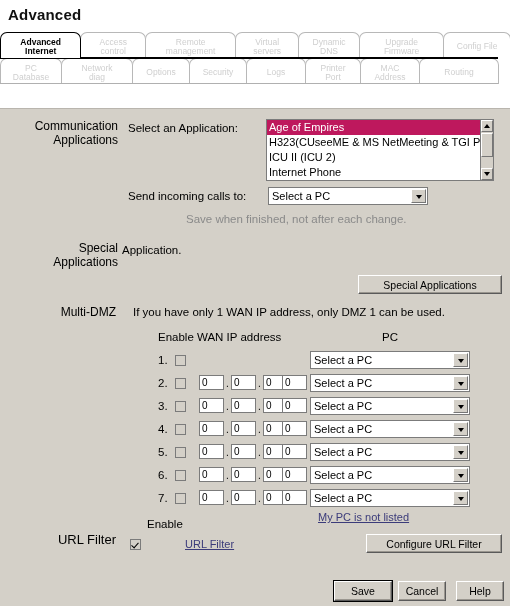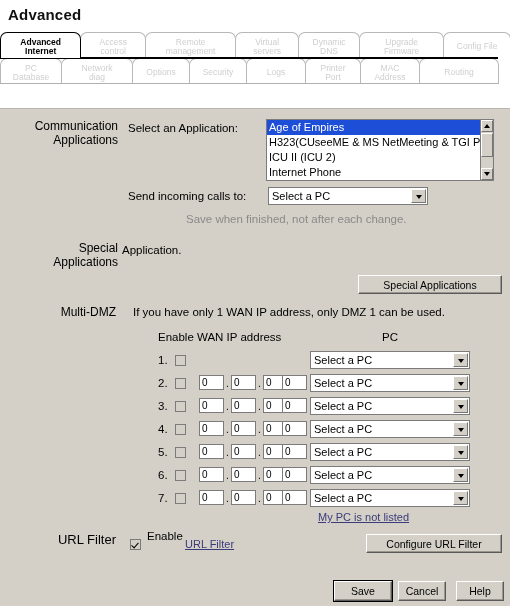--- a/index.html
+++ b/index.html
@@ -69,21 +69,21 @@
   
   #app-list{
     position:absolute;left:266px;top:118px;width:228px;height:62px;
     background:#fff;border:1px solid #7b7b7b;box-sizing:border-box;
     overflow:hidden;
   }
   .app-opt{
     font-size:11px;line-height:15px;height:15px;padding-left:2px;
     white-space:nowrap;color:#000;
   }
-  .app-opt.sel{background:#1d4ed8;color:#fff;}
+  .app-opt.sel{background:#be185d;color:#fff;}
   #app-scroll{
     position:absolute;right:0;top:0;width:13px;height:100%;
     background:#d4d0c8;border-left:1px solid #7b7b7b;box-sizing:border-box;
   }
   .sb-btn{
     position:absolute;left:0;width:12px;height:12px;background:#d4d0c8;
     border:1px solid #fff;border-right-color:#767676;border-bottom-color:#767676;
     box-sizing:border-box;
   }
   .sb-btn.up{top:0;}
@@ -337,20 +337,20 @@
     <span>Select a PC</span>
     <span class="sel-arrow">
         <i></i>
       </span>
   </div>
 
   <div class="link" style="left:318px;top:402px;">My PC is not listed</div>
 
   <div class="sec-label" style="left:4px;top:424px;width:112px;font-size:13px;">URL Filter</div>
   <div class="cbx checked" style="left:130px;top:430px;"></div>
-  <div class="body-text" style="left:147px;top:420px;">Enable</div>
+  <div class="body-text" style="left:147px;top:408px;">Enable</div>
   <div class="link" style="left:185px;top:429px;">URL Filter</div>
   <div class="btn" style="left:366px;top:425px;width:136px;height:19px;">Configure URL Filter</div>
 
   <div class="btn default" style="left:334px;top:472px;width:58px;height:20px;">Save</div>
   <div class="btn" style="left:398px;top:472px;width:48px;height:20px;">Cancel</div>
   <div class="btn" style="left:456px;top:472px;width:48px;height:20px;">Help</div>
 </div>
 
 </body></html>

